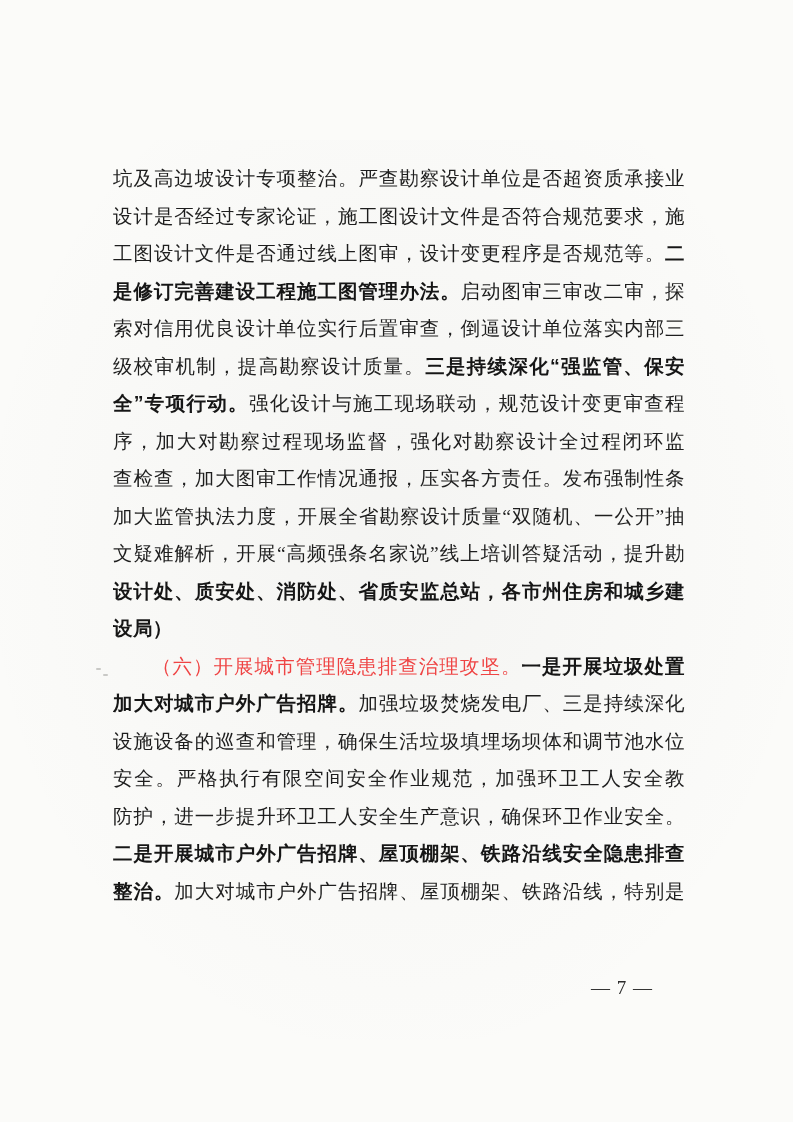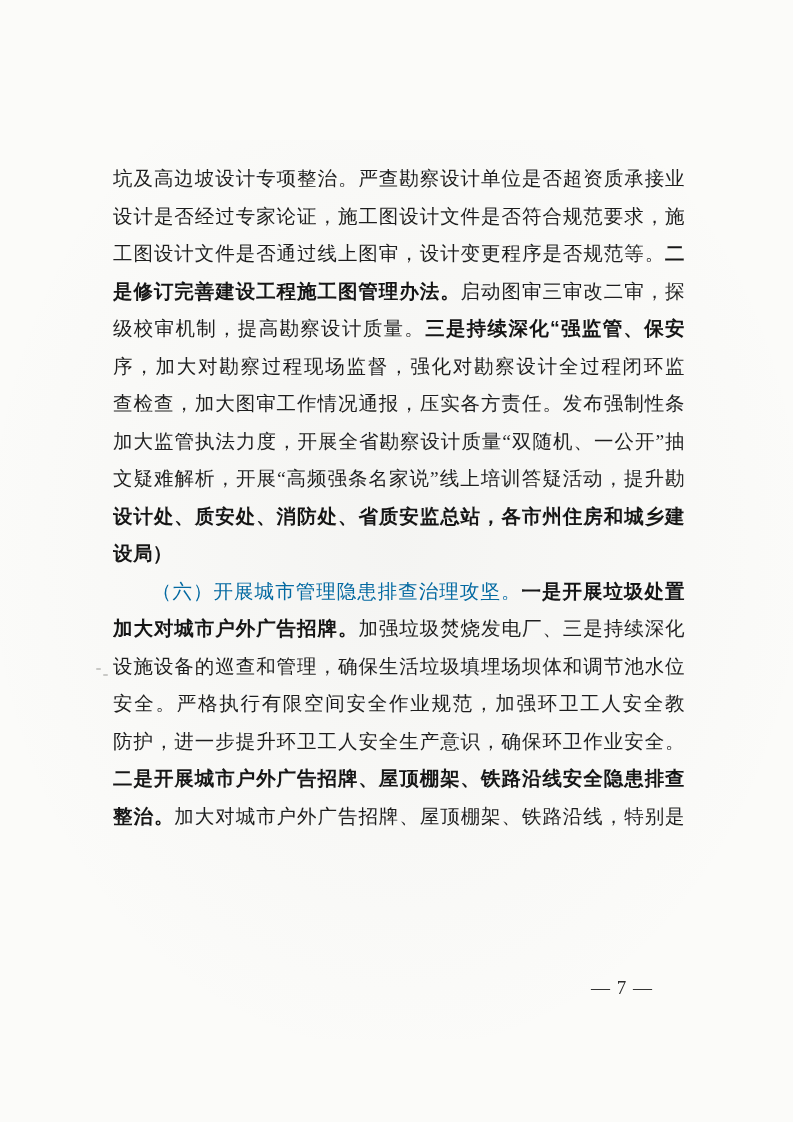--- a/index.html
+++ b/index.html
@@ -52,21 +52,21 @@
     font-weight: 400;
   }
   .seg-b {
     font-family: "Liberation Sans", "DejaVu Sans", sans-serif;
     font-weight: 700;
     color: #161616;
   }
   .seg-k {
     font-family: "Liberation Serif", "DejaVu Serif", serif;
     font-weight: 400;
-    color: #0369a1;
+    color: #ef4444;
   }
   .page-number {
     position: absolute;
     left: 591px;
     top: 977px;
     width: 80px;
     font-size: 19px;
     letter-spacing: 1px;
     color: #2a2a2a;
     font-family: "Liberation Serif", "DejaVu Serif", serif;
@@ -93,21 +93,23 @@
 <body>
 
 <div class="page">
   <div class="scan-tone"></div>
 
   <div class="body-text">
       <div class="line jfy"><span class="seg-n">坑及高边坡设计专项整治。严查勘察设计单位是否超资质承接业</span></div>
       <div class="line jfy"><span class="seg-n">设计是否经过专家论证，施工图设计文件是否符合规范要求，施</span></div>
       <div class="line jfy"><span class="seg-n">工图设计文件是否通过线上图审，设计变更程序是否规范等。</span><span class="seg-b">二</span></div>
       <div class="line jfy"><span class="seg-b">是修订完善建设工程施工图管理办法。</span><span class="seg-n">启动图审三审改二审，探</span></div>
+      <div class="line jfy"><span class="seg-n">索对信用优良设计单位实行后置审查，倒逼设计单位落实内部三</span></div>
       <div class="line jfy"><span class="seg-n">级校审机制，提高勘察设计质量。</span><span class="seg-b">三是持续深化“强监管、保安</span></div>
+      <div class="line jfy"><span class="seg-b">全”专项行动。</span><span class="seg-n">强化设计与施工现场联动，规范设计变更审查程</span></div>
       <div class="line jfy"><span class="seg-n">序，加大对勘察过程现场监督，强化对勘察设计全过程闭环监管。</span></div>
       <div class="line jfy"><span class="seg-n">查检查，加大图审工作情况通报，压实各方责任。发布强制性条</span></div>
       <div class="line jfy"><span class="seg-n">加大监管执法力度，开展全省勘察设计质量“双随机、一公开”抽</span></div>
       <div class="line jfy"><span class="seg-n">文疑难解析，开展“高频强条名家说”线上培训答疑活动，提升勘</span></div>
       <div class="line jfy"><span class="seg-b">设计处、质安处、消防处、省质安监总站，各市州住房和城乡建</span></div>
       <div class="line jfy short"><span class="seg-b">设局）</span></div>
       <div class="line jfy indent"><span class="seg-k">（六）开展城市管理隐患排查治理攻坚。</span><span class="seg-b">一是开展垃圾处置</span></div>
       <div class="line jfy"><span class="seg-b">加大对城市户外广告招牌。</span><span class="seg-n">加强垃圾焚烧发电厂、三是持续深化</span></div>
       <div class="line jfy"><span class="seg-n">设施设备的巡查和管理，确保生活垃圾填埋场坝体和调节池水位</span></div>
       <div class="line jfy"><span class="seg-n">安全。严格执行有限空间安全作业规范，加强环卫工人安全教育、</span></div>

